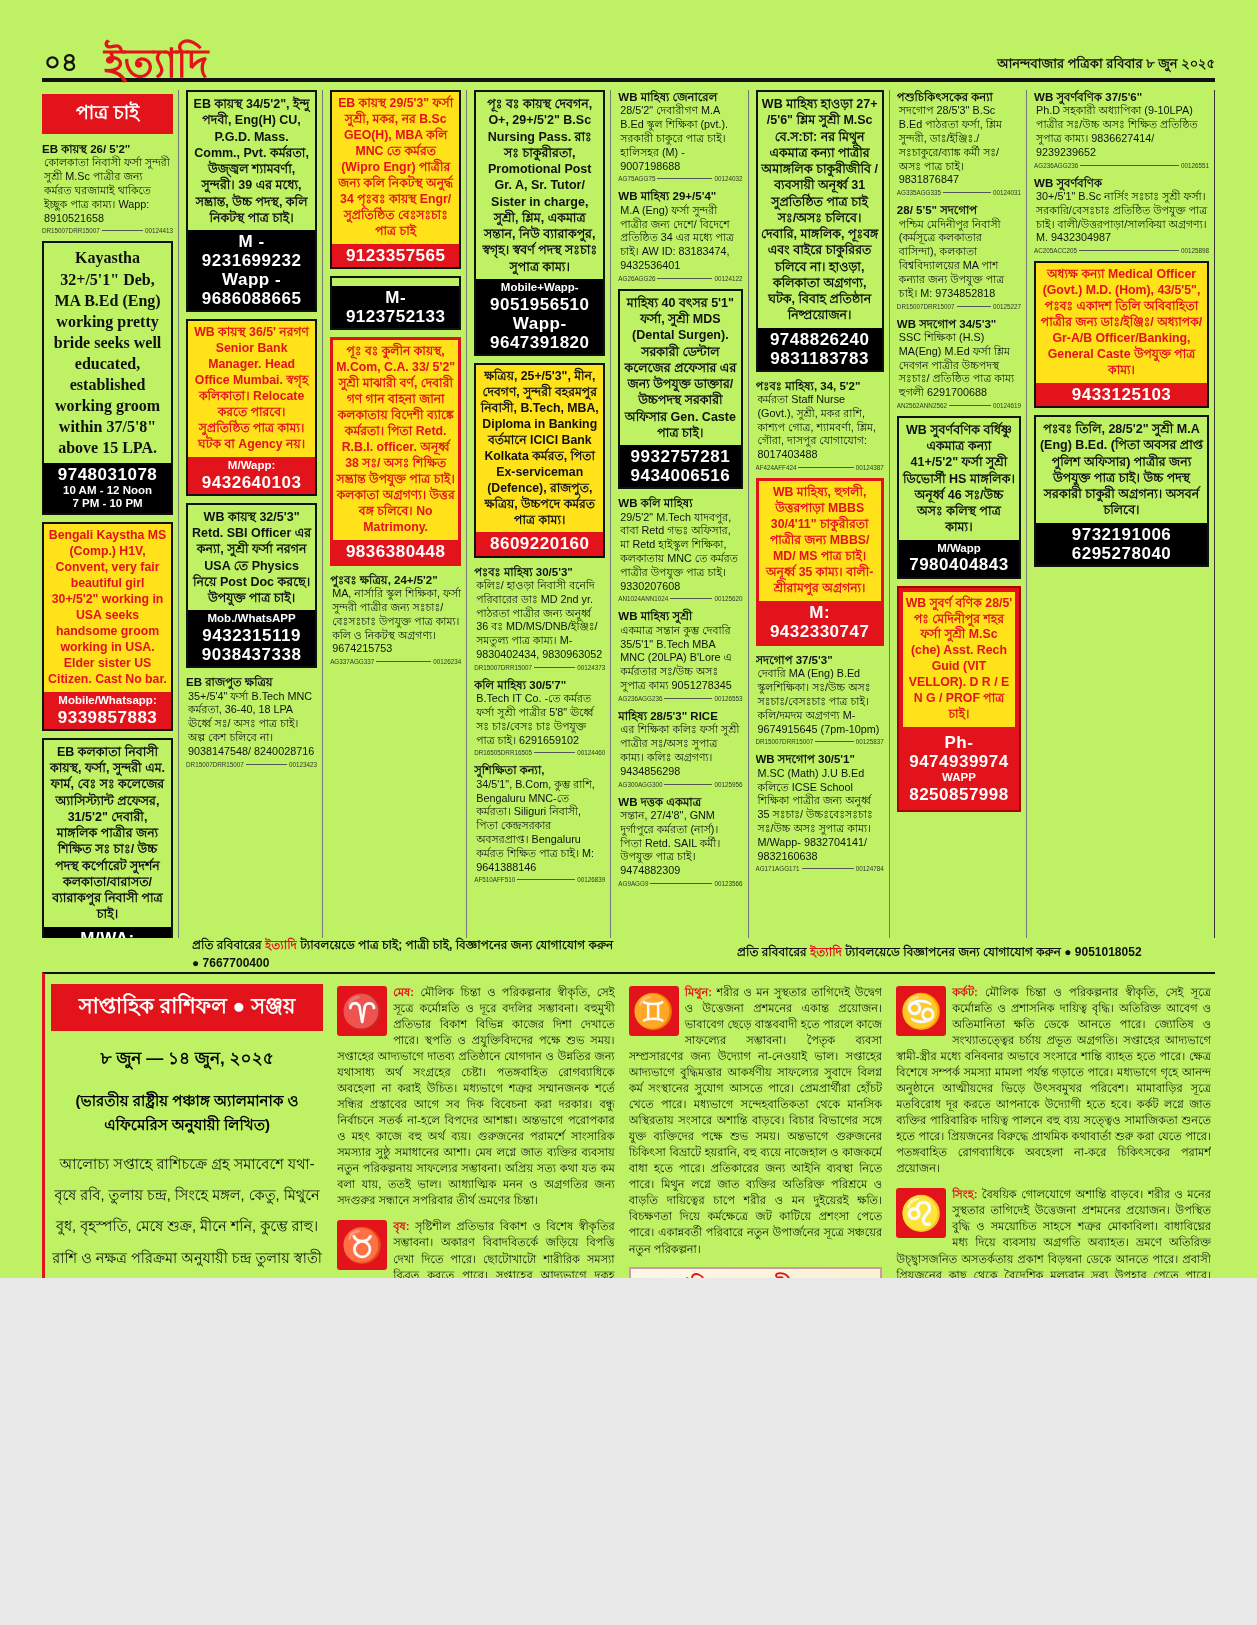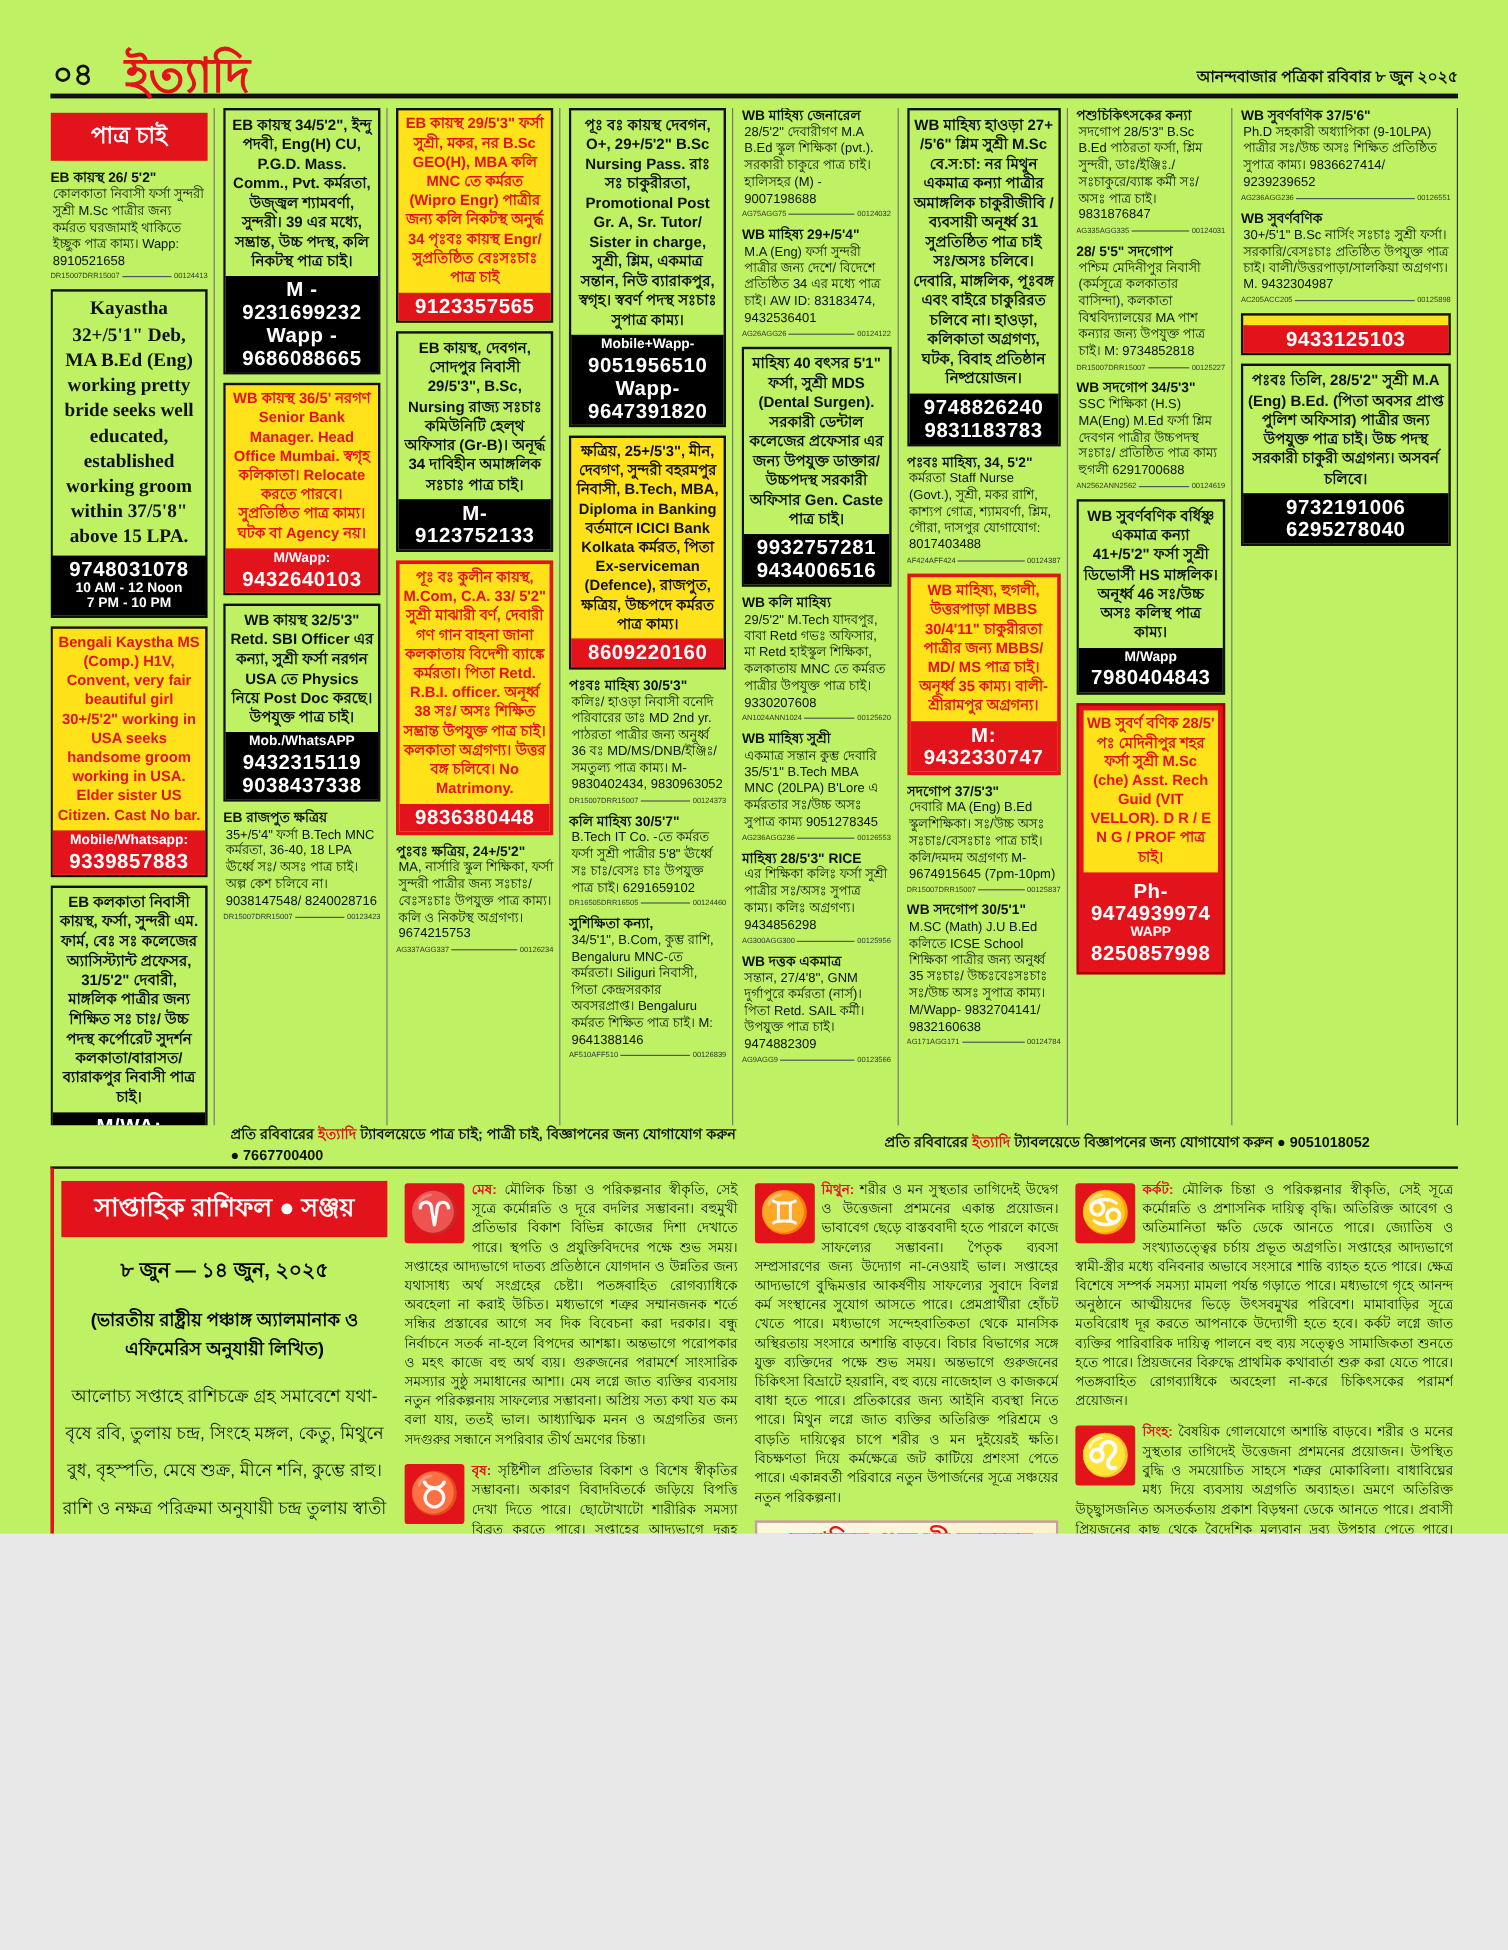--- a/index.html
+++ b/index.html
@@ -164,21 +164,20 @@
         </div>
       </div>
     <div class="col">
         <div class="ad yellow">
           <div class="ad-text" style="color: rgb(227, 19, 27);">EB কায়স্থ 29/5'3" ফর্সা সুশ্রী, মকর, নর B.Sc GEO(H), MBA কলি MNC তে কর্মরত (Wipro Engr) পাত্রীর জন্য কলি নিকটস্থ অনুর্দ্ধ 34 পৃঃবঃ কায়স্থ Engr/ সুপ্রতিষ্ঠিত বেঃসঃচাঃ পাত্র চাই</div>
           <div class="band band-red">
             <div class="band-lg">9123357565</div>
           </div>
         </div>
         <div class="ad boxed">
-          <div class="ad-text">EB কায়স্থ, দেবগন, সোদপুর নিবাসী 29/5'3", B.Sc, Nursing রাজ্য সঃচাঃ কমিউনিটি হেল্থ অফিসার (Gr-B)। অনূর্দ্ধ 34 দাবিহীন অমাঙ্গলিক সঃচাঃ পাত্র চাই।</div>
           <div class="band band-black">
             <div class="band-lg">M- 9123752133</div>
           </div>
         </div>
         <div class="ad yellow-red">
           <div class="ad-text" style="color: rgb(227, 19, 27);">পূঃ বঃ কুলীন কায়স্থ, M.Com, C.A. 33/ 5'2" সুশ্রী মাঝারী বর্ণ, দেবারী গণ গান বাহনা জানা কলকাতায় বিদেশী ব্যাঙ্কে কর্মরতা। পিতা Retd. R.B.I. officer. অনূর্ধ্ব 38 সঃ/ অসঃ শিক্ষিত সম্ভ্রান্ত উপযুক্ত পাত্র চাই। কলকাতা অগ্রগণ্য। উত্তর বঙ্গ চলিবে। No Matrimony.</div>
           <div class="band band-red">
             <div class="band-lg">9836380448</div>
           </div>
         </div>
@@ -397,20 +396,21 @@
         <div class="ad plain">
           <div class="ad-title">WB সুবর্ণবণিক</div>
           <div class="ad-text">30+/5'1" B.Sc নার্সিং সঃচাঃ সুশ্রী ফর্সা। সরকারি/বেসঃচাঃ প্রতিষ্ঠিত উপযুক্ত পাত্র চাই। বালী/উত্তরপাড়া/সালকিয়া অগ্রগণ্য। M. 9432304987</div>
           <div class="code-line">
             <span>AC205ACC205</span>
             <span class="code-dash"></span>
             <span>00125898</span>
           </div>
         </div>
         <div class="ad yellow">
+          <div class="ad-text" style="color: rgb(227, 19, 27);">অধ্যক্ষ কন্যা Medical Officer (Govt.) M.D. (Hom), 43/5'5", পঃবঃ একাদশ তিলি অবিবাহিতা পাত্রীর জন্য ডাঃ/ইঞ্জিঃ/ অধ্যাপক/ Gr-A/B Officer/Banking, General Caste উপযুক্ত পাত্র কাম্য।</div>
           <div class="band band-red">
             <div class="band-lg">9433125103</div>
           </div>
         </div>
         <div class="ad boxed">
           <div class="ad-text">পঃবঃ তিলি, 28/5'2" সুশ্রী M.A (Eng) B.Ed. (পিতা অবসর প্রাপ্ত পুলিশ অফিসার) পাত্রীর জন্য উপযুক্ত পাত্র চাই। উচ্চ পদস্থ সরকারী চাকুরী অগ্রগন্য। অসবর্ন চলিবে।</div>
           <div class="band band-black">
             <div class="band-lg">9732191006</div>
             <div class="band-lg">6295278040</div>
           </div>

